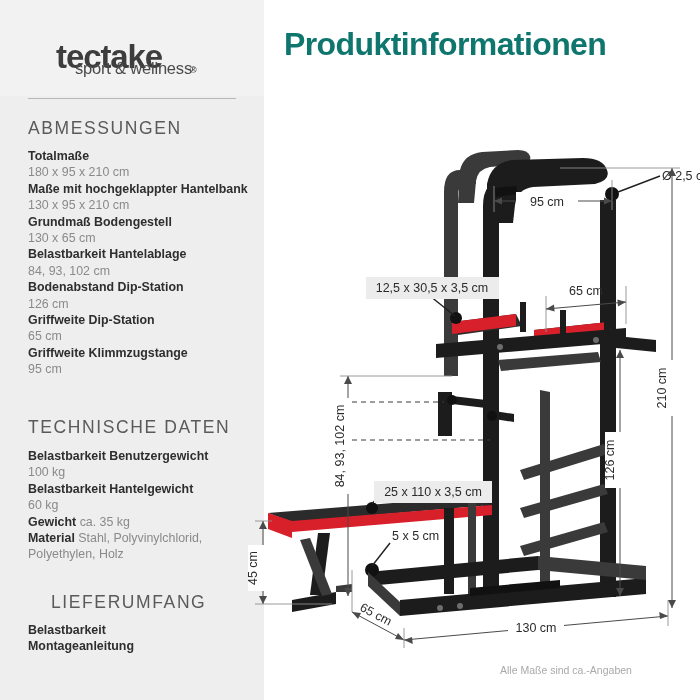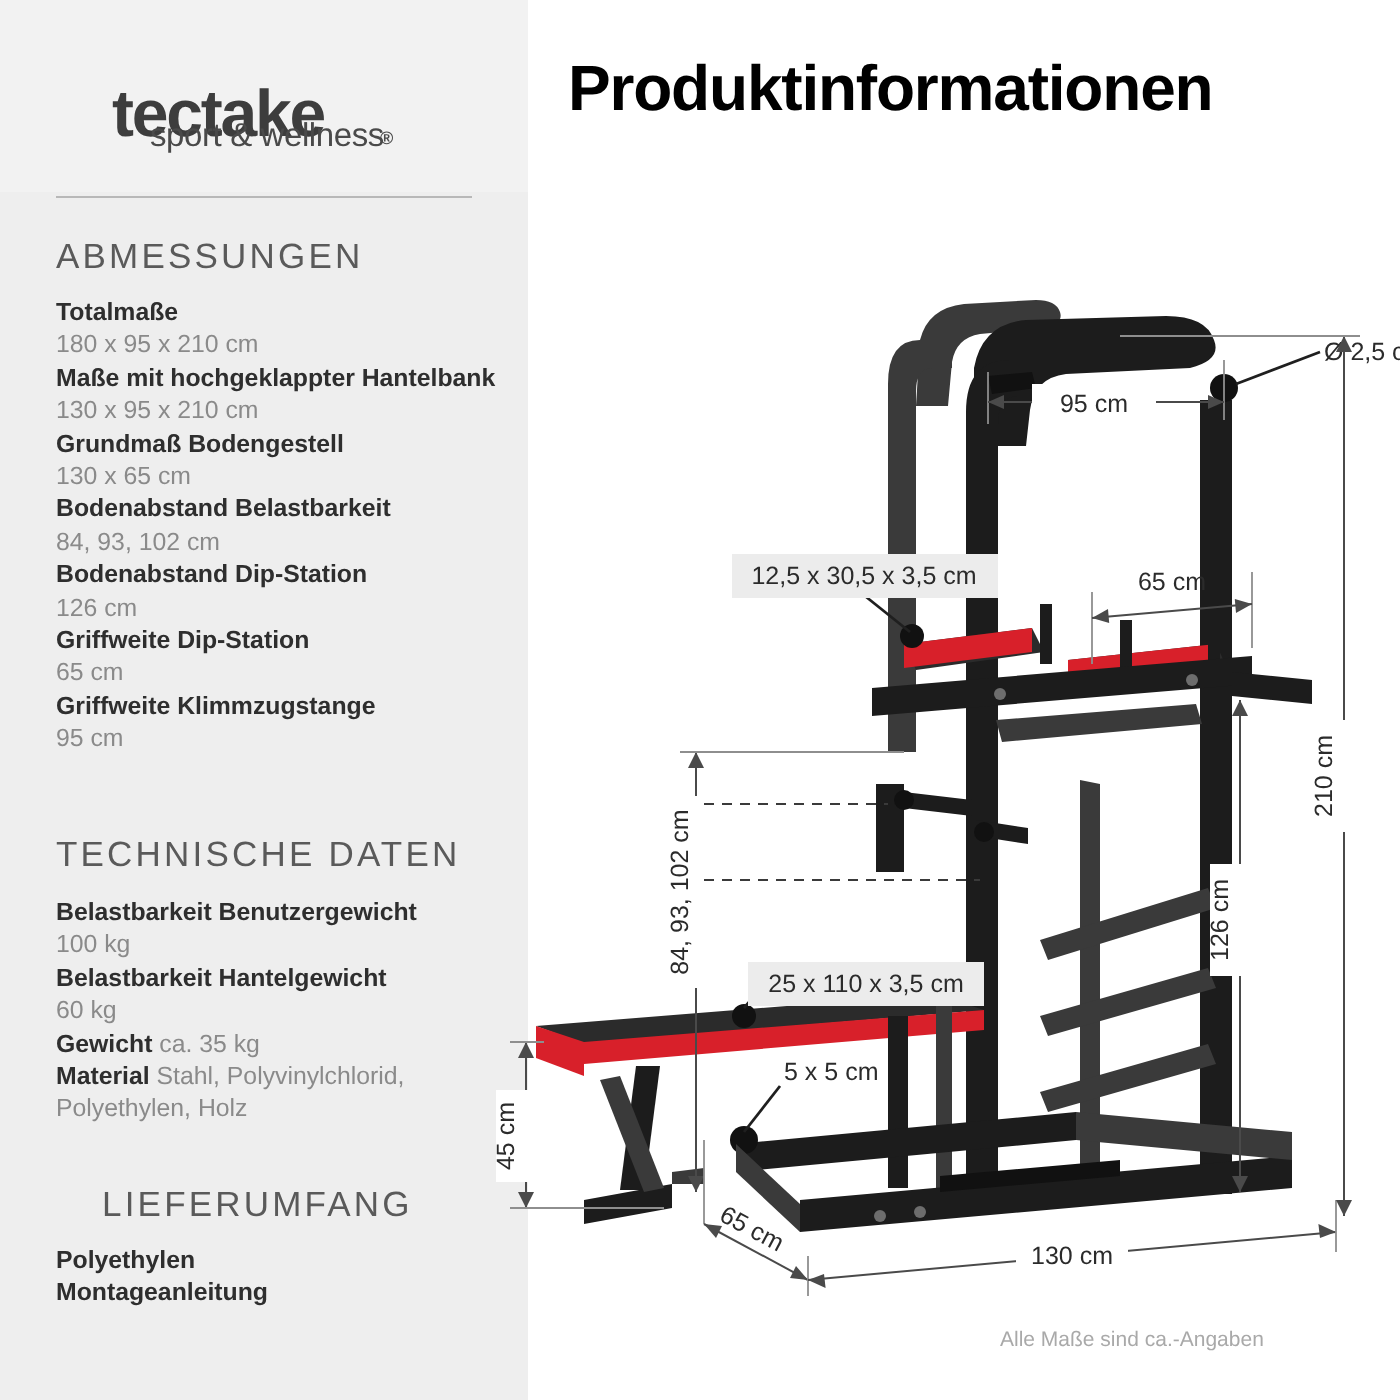--- a/index.html
+++ b/index.html
@@ -94,21 +94,21 @@
     left: 264px; top: 0;
     width: 436px; height: 700px;
     background: #ffffff;
   }
   #page-title {
     position: absolute;
     left: 284px; top: 26px;
     font-size: 32px;
     font-weight: 700;
     letter-spacing: -0.6px;
-    color: #000000;
+    color: #0f766e;
     white-space: nowrap;
   }
   #footnote {
     position: absolute;
     left: 500px; top: 664px;
     font-size: 10.5px;
     color: #a9a9a9;
     white-space: nowrap;
   }
   svg#scene { position: absolute; left: 0; top: 0; }
@@ -146,37 +146,37 @@
       <div id="logo-sub"><span>sport &amp; wellness</span><span id="logo-tm">®</span></div>
     </div>
 
     <div class="divider" id="divider-top"></div>
 
     <div class="sec-title" id="title-abmessungen">ABMESSUNGEN</div>
     <div class="spec-list" id="list-abmessungen">
         <div><div class="lbl">Totalmaße</div><div class="val">180 x 95 x 210 cm</div></div>
         <div><div class="lbl">Maße mit hochgeklappter Hantelbank</div><div class="val">130 x 95 x 210 cm</div></div>
         <div><div class="lbl">Grundmaß Bodengestell</div><div class="val">130 x 65 cm</div></div>
-        <div><div class="lbl">Bodenabstand Belastbarkeit</div><div class="val">84, 93, 102 cm</div></div>
+        <div><div class="lbl">Belastbarkeit Hantelablage</div><div class="val">84, 93, 102 cm</div></div>
         <div><div class="lbl">Bodenabstand Dip-Station</div><div class="val">126 cm</div></div>
         <div><div class="lbl">Griffweite Dip-Station</div><div class="val">65 cm</div></div>
         <div><div class="lbl">Griffweite Klimmzugstange</div><div class="val">95 cm</div></div>
       </div>
 
     <div class="sec-title" id="title-technische">TECHNISCHE DATEN</div>
     <div class="spec-list" id="list-technische">
         <div><div class="lbl">Belastbarkeit Benutzergewicht</div><div class="val">100 kg</div></div>
         <div><div class="lbl">Belastbarkeit Hantelgewicht</div><div class="val">60 kg</div></div>
         <div><span class="lbl">Gewicht </span><span class="val">ca. 35 kg</span></div>
         <div><span class="lbl">Material </span><span class="val">Stahl, Polyvinylchlorid, Polyethylen, Holz</span></div>
       </div>
 
     <div class="sec-title" id="title-lieferumfang">LIEFERUMFANG</div>
     <div class="spec-list" id="list-lieferumfang">
-        <div><span class="lbl">Polyethylen</span></div>
+        <div><span class="lbl">Belastbarkeit</span></div>
         <div><span class="lbl">Montageanleitung</span></div>
       </div>
   </div>
 
   <div id="diagram"></div>
 
   <div id="page-title">Produktinformationen</div>
   <div id="footnote">Alle Maße sind ca.-Angaben</div>
 
   <svg id="scene" width="700" height="700" viewBox="0 0 700 700">

